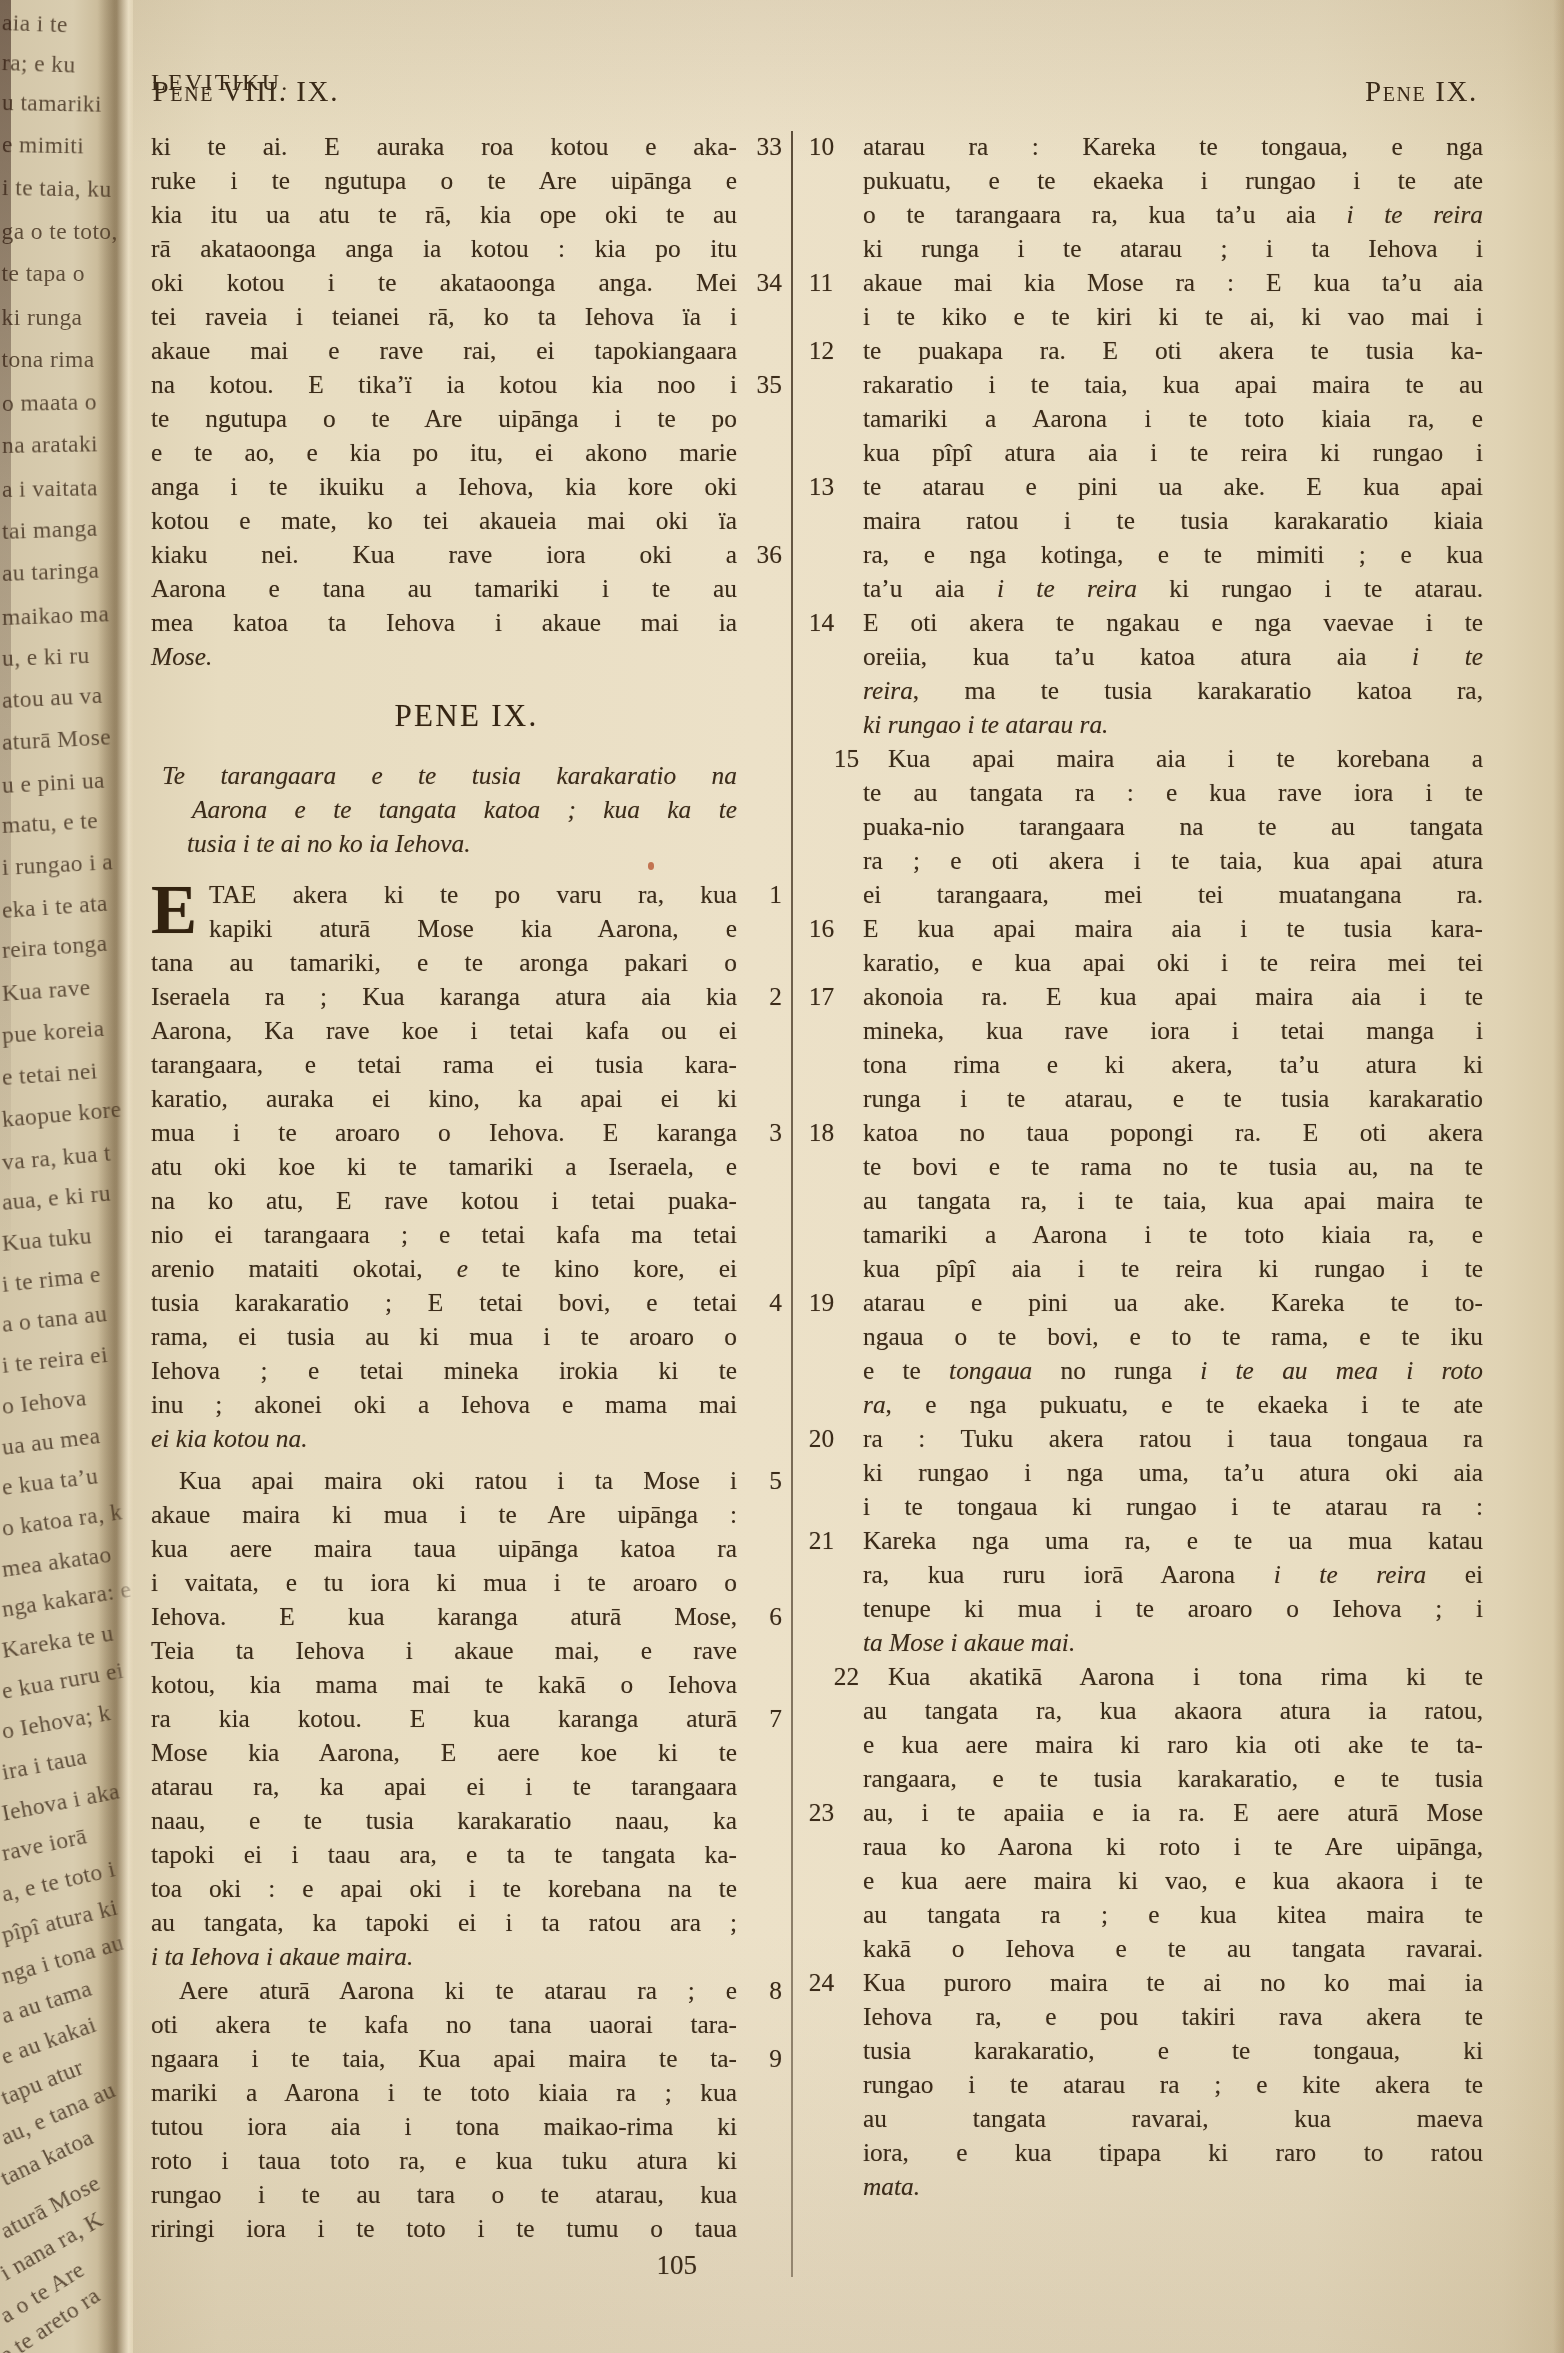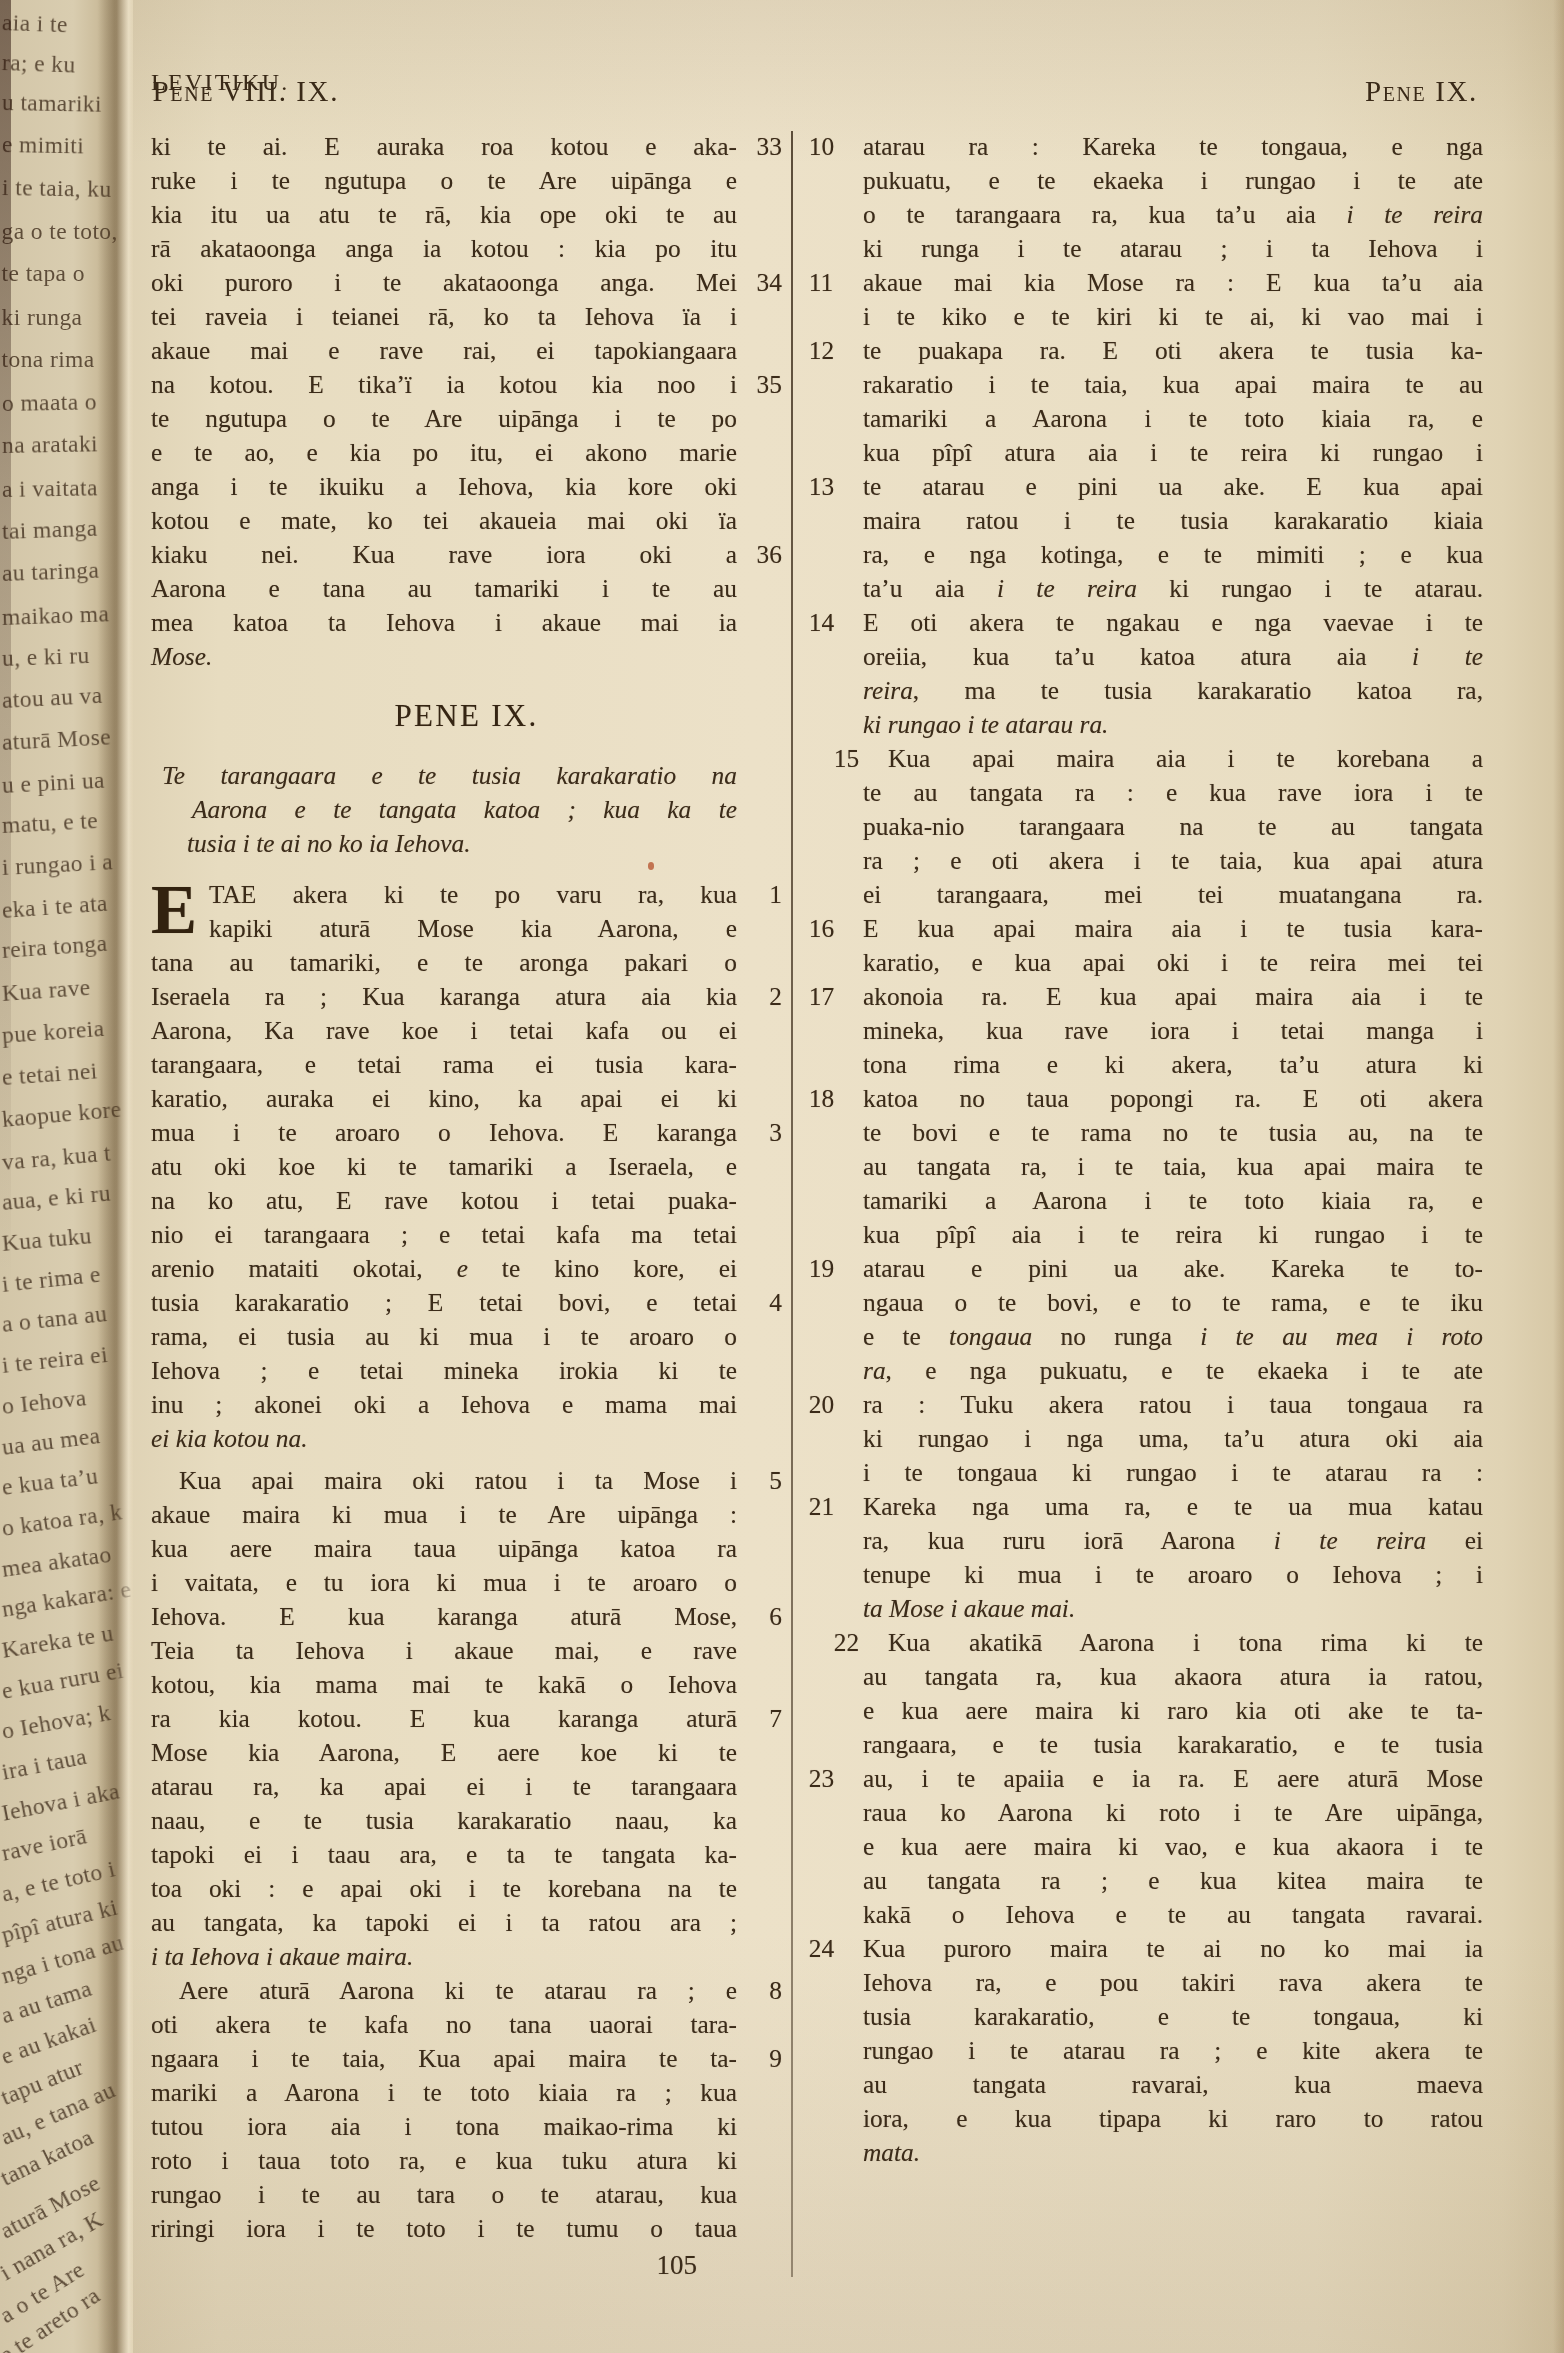--- a/index.html
+++ b/index.html
@@ -127,21 +127,21 @@
     <div id="hdr-right" class="hdr-side">Pene IX.</div>
   </div>
 
   <div id="divider"></div>
 
   <div id="col-left" class="col">
       <div class="bl"><span><span>ki te ai.  E auraka roa kotou e aka-</span></span><span class="vnum">33</span></div>
       <div class="bl"><span><span>ruke i te ngutupa o te Are uipānga e</span></span></div>
       <div class="bl"><span><span>kia itu ua atu te rā, kia ope oki te au</span></span></div>
       <div class="bl"><span><span>rā akataoonga anga ia kotou :  kia po itu</span></span></div>
-      <div class="bl"><span><span>oki puroro i te akataoonga anga.   Mei</span></span><span class="vnum">34</span></div>
+      <div class="bl"><span><span>oki kotou i te akataoonga anga.   Mei</span></span><span class="vnum">34</span></div>
       <div class="bl"><span><span>tei raveia i teianei rā, ko ta Iehova ïa i</span></span></div>
       <div class="bl"><span><span>akaue mai e rave rai, ei tapokiangaara</span></span></div>
       <div class="bl"><span><span>na kotou.   E tika’ï ia kotou kia noo i</span></span><span class="vnum">35</span></div>
       <div class="bl"><span><span>te ngutupa o te Are uipānga i te po</span></span></div>
       <div class="bl"><span><span>e te ao, e kia po itu, ei akono marie</span></span></div>
       <div class="bl"><span><span>anga i te ikuiku a Iehova, kia kore oki</span></span></div>
       <div class="bl"><span><span>kotou e mate, ko tei akaueia mai oki ïa</span></span></div>
       <div class="bl"><span><span>kiaku nei.    Kua rave iora oki a</span></span><span class="vnum">36</span></div>
       <div class="bl"><span><span>Aarona e tana au tamariki i te au</span></span></div>
       <div class="bl"><span><span>mea katoa ta Iehova i akaue mai ia</span></span></div>
@@ -213,20 +213,21 @@
       <div class="bl" style="text-indent: 25px;"><span><span>Kua apai maira aia i te korebana a</span></span><span class="vnum">15</span></div>
       <div class="bl"><span><span>te au tangata ra :  e kua rave iora i te</span></span></div>
       <div class="bl"><span><span>puaka-nio tarangaara na te au tangata</span></span></div>
       <div class="bl"><span><span>ra ;  e oti akera i te taia, kua apai atura</span></span></div>
       <div class="bl"><span><span>ei tarangaara, mei tei muatangana ra.</span></span></div>
       <div class="bl"><span><span>E kua apai maira aia i te tusia kara-</span></span><span class="vnum">16</span></div>
       <div class="bl"><span><span>karatio, e kua apai oki i te reira mei tei</span></span></div>
       <div class="bl"><span><span>akonoia ra.   E kua apai maira aia i te</span></span><span class="vnum">17</span></div>
       <div class="bl"><span><span>mineka, kua rave iora i tetai manga i</span></span></div>
       <div class="bl"><span><span>tona rima e ki akera, ta’u atura ki</span></span></div>
+      <div class="bl"><span><span>runga i te atarau, e te tusia karakaratio</span></span></div>
       <div class="bl"><span><span>katoa no taua popongi ra.   E oti akera</span></span><span class="vnum">18</span></div>
       <div class="bl"><span><span>te bovi e te rama no te tusia au, na te</span></span></div>
       <div class="bl"><span><span>au tangata ra, i te taia, kua apai maira te</span></span></div>
       <div class="bl"><span><span>tamariki a Aarona i te toto kiaia ra, e</span></span></div>
       <div class="bl"><span><span>kua pîpî aia i te reira ki rungao i te</span></span></div>
       <div class="bl"><span><span>atarau e pini ua ake.   Kareka te to-</span></span><span class="vnum">19</span></div>
       <div class="bl"><span><span>ngaua o te bovi, e to te rama, e te iku</span></span></div>
       <div class="bl"><span><span>e te </span><i>tongaua</i><span> no runga </span><i>i te au mea i roto</i><span></span></span></div>
       <div class="bl"><span><span></span><i>ra</i><span>, e nga pukuatu, e te ekaeka i te ate</span></span></div>
       <div class="bl"><span><span>ra :  Tuku akera ratou i taua tongaua ra</span></span><span class="vnum">20</span></div>

